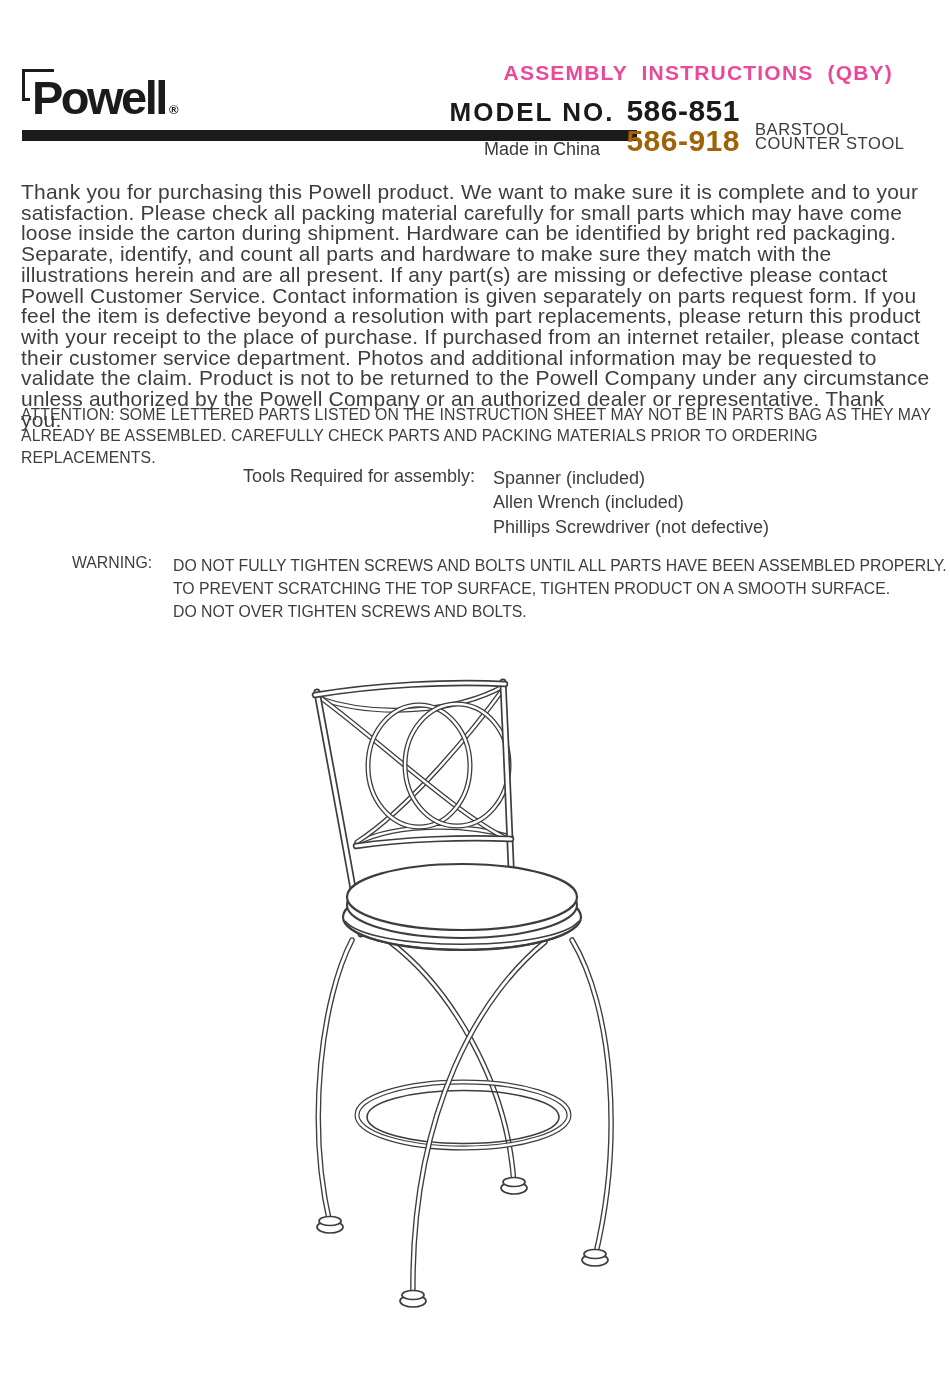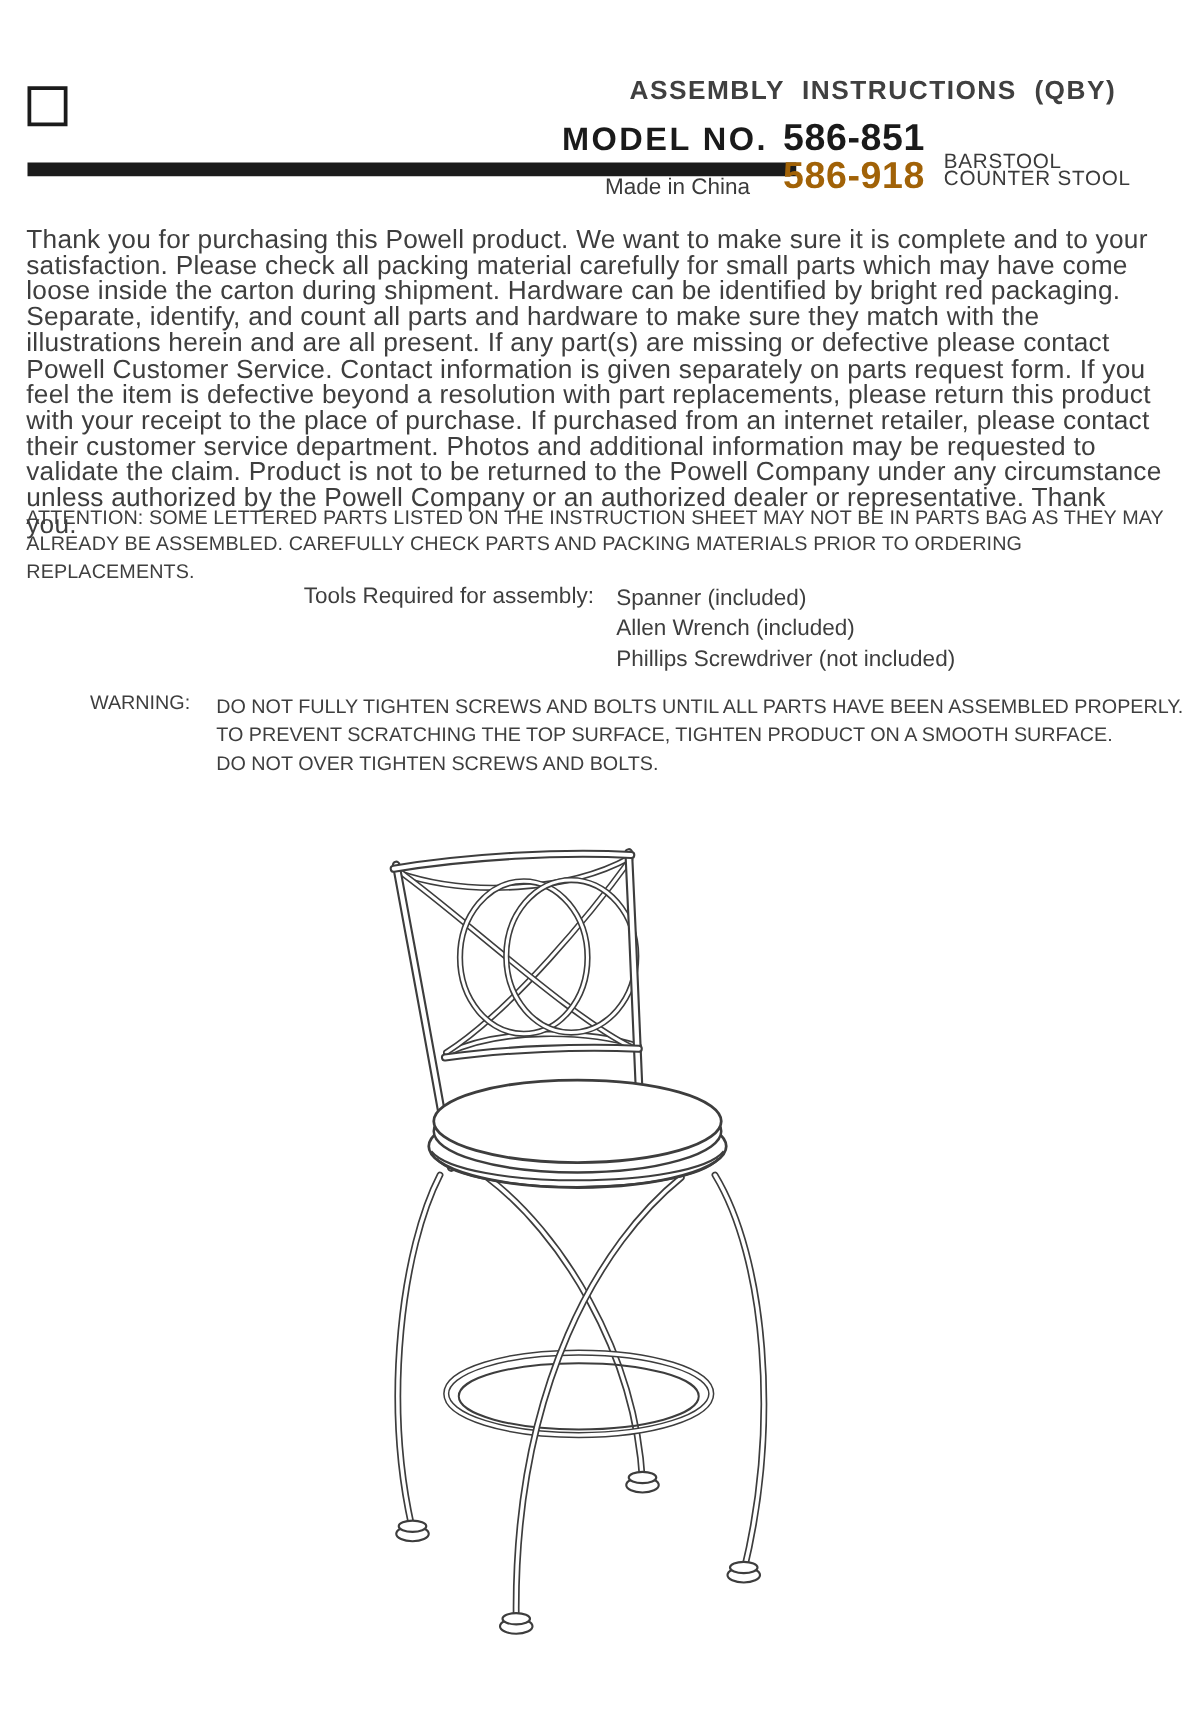--- a/index.html
+++ b/index.html
@@ -14,21 +14,21 @@
     left:22px; top:69px; width:26px; height:26px;
     border:3px solid #1b1b1b; background:transparent;
   }
   .logo-text-wrap { left:30px; top:72px; background:#ffffff; padding:2px 4px 0 2px; }
   .logo-text {
     font-size:47px; font-weight:bold; letter-spacing:-2.5px; color:#1b1b1b; line-height:1;
   }
   .logo-reg { font-size:13px; font-weight:bold; color:#1b1b1b; margin-left:3px; }
 
   .doc-title {
-    top:61px; right:57px; font-size:21px; font-weight:bold; color:#404040;
+    top:61px; right:57px; font-size:21px; font-weight:bold; color:#ec4899;
     letter-spacing:1.2px; word-spacing:7px; white-space:nowrap;
   }
   .model-row1 { top:94px; right:210px; white-space:nowrap; }
   .model-label { font-size:26px; font-weight:bold; color:#1a1a1a; letter-spacing:2px;text-align:center; }
   .model-number1 { font-size:30px; font-weight:bold; color:#1a1a1a; margin-left:12px; letter-spacing:0.5px; }
   .model-name1 { left:755px; top:104px; font-size:16.5px; letter-spacing:0.6px; color:#3a3a3a;margin-top:16px; }
   .header-rule { left:22px; top:130px; width:615px; height:11px; background:#1b1b1b; }
   .model-number2 { top:124px; right:210px; font-size:30px; font-weight:bold; color:#a16207; letter-spacing:0.5px; }
   .model-name2 { left:755px; top:134px; font-size:16.5px; letter-spacing:0.6px; color:#3a3a3a; }
   .made-in { left:484px; top:139px; font-size:18px; color:#3a3a3a; }
@@ -46,20 +46,23 @@
   .t-dark { fill:none; stroke:#3d3d3d; stroke-linecap:round; }
   .t-lite { fill:none; stroke:#ffffff; stroke-linecap:round; }
   .ln     { fill:none; stroke:#3d3d3d; }
 </style>
 </head>
 <body>
 
 <div class="page">
 
   <div class="abs logo-square"></div>
+  <div class="abs logo-text-wrap">
+    <span class="logo-text">Powell</span><span class="logo-reg">®</span>
+  </div>
 
   <div class="abs doc-title">ASSEMBLY INSTRUCTIONS (QBY)</div>
 
   <div class="abs model-row1">
     <span class="model-label">MODEL NO.</span><span class="model-number1">586-851</span>
   </div>
   <div class="abs model-name1">BARSTOOL</div>
 
   <div class="abs header-rule"></div>
 
@@ -68,21 +71,21 @@
   <div class="abs made-in">Made in China</div>
 
   <div class="abs intro">Thank you for purchasing this Powell product. We want to make sure it is complete and to your satisfaction. Please check all packing material carefully for small parts which may have come loose inside the carton during shipment. Hardware can be identified by bright red packaging. Separate, identify, and count all parts and hardware to make sure they match with the illustrations herein and are all present. If any part(s) are missing or defective please contact Powell Customer Service. Contact information is given separately on parts request form. If you feel the item is defective beyond a resolution with part replacements, please return this product with your receipt to the place of purchase. If purchased from an internet retailer, please contact their customer service department. Photos and additional information may be requested to validate the claim. Product is not to be returned to the Powell Company under any circumstance unless authorized by the Powell Company or an authorized dealer or representative. Thank you.</div>
 
   <div class="abs attention">ATTENTION: SOME LETTERED PARTS LISTED ON THE INSTRUCTION SHEET MAY NOT BE IN PARTS BAG AS THEY MAY ALREADY BE ASSEMBLED. CAREFULLY CHECK PARTS AND PACKING MATERIALS PRIOR TO ORDERING REPLACEMENTS.</div>
 
   <div class="abs tools-label">Tools Required for assembly:</div>
   <div class="abs tools-items">
     <div>Spanner (included)</div>
     <div>Allen Wrench (included)</div>
-    <div>Phillips Screwdriver (not included)</div>
+    <div>Phillips Screwdriver (not defective)</div>
   </div>
 
   <div class="abs warning-label">WARNING:</div>
   <div class="abs warning-lines">
     <div>DO NOT FULLY TIGHTEN SCREWS AND BOLTS UNTIL ALL PARTS HAVE BEEN ASSEMBLED PROPERLY.</div>
     <div>TO PREVENT SCRATCHING THE TOP SURFACE, TIGHTEN PRODUCT ON A SMOOTH SURFACE.</div>
     <div>DO NOT OVER TIGHTEN SCREWS AND BOLTS.</div>
   </div>
 
   <svg class="abs stool-svg" width="360" height="660" viewBox="0 0 360 660" role="img">

